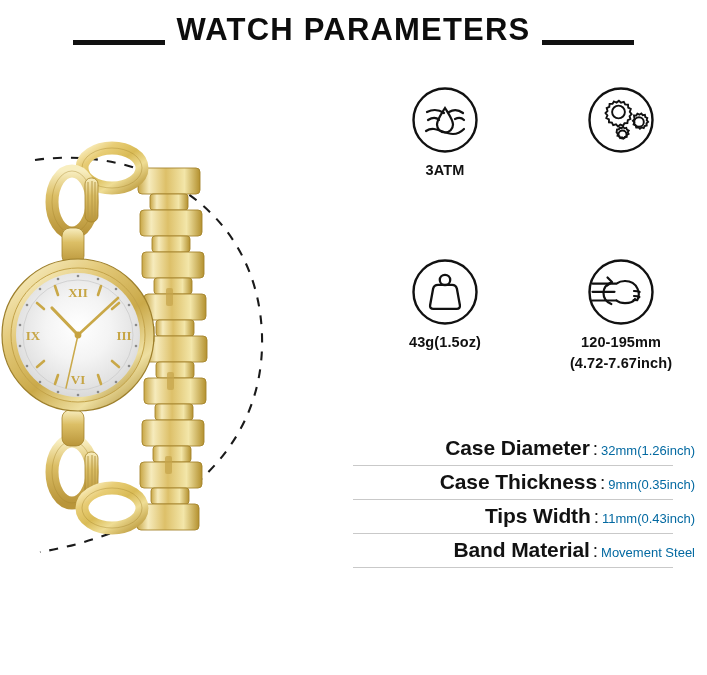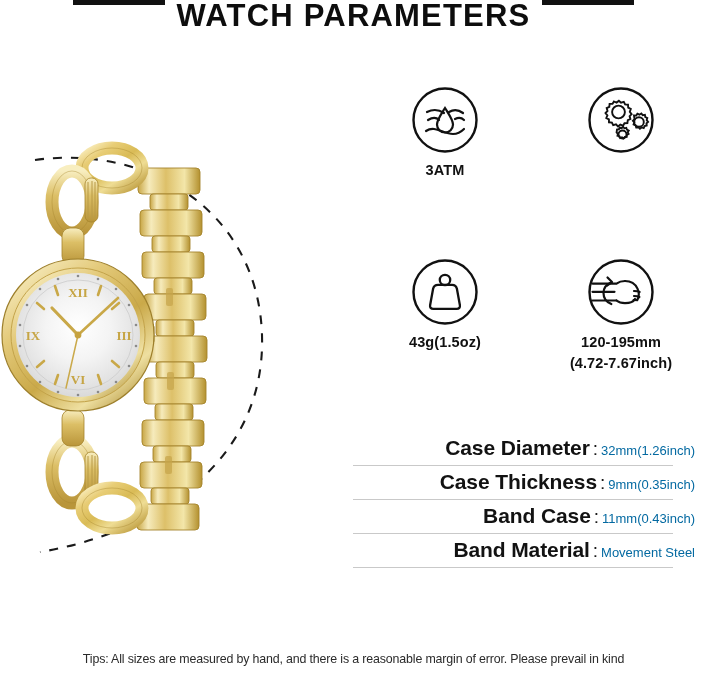--- a/index.html
+++ b/index.html
@@ -8,21 +8,21 @@
     background: #ffffff;
     font-family: "Liberation Sans", sans-serif;
     color: #111111;
     overflow: hidden;
   }
   #page { position: relative; width: 707px; height: 675px; }
 
   
   .title-bar {
     position: absolute; top: 0; left: 0; width: 707px; height: 45px;
-    display: flex; align-items: flex-start; justify-content: center; gap: 0;
+    display: flex; align-items: flex-end; justify-content: center; gap: 0;
   }
   .title-rule { height: 5px; background: #111111; flex: 0 0 auto; }
   .title-rule.left  { width: 92px; margin-right: 12px; }
   .title-rule.right { width: 92px; margin-left: 12px; }
   .title-text {
     font-size: 31px; font-weight: bold; letter-spacing: 1.2px;
     white-space: nowrap; line-height: 1; color: #0d0d0d;
   }
 
   
@@ -294,25 +294,24 @@
       <span class="spec-key">Case Diameter</span><span class="spec-colon">:</span><span class="spec-val">32mm(1.26inch)</span>
     </div>
     <div class="spec-line"></div>
 
     <div class="spec-row">
       <span class="spec-key">Case Thickness</span><span class="spec-colon">:</span><span class="spec-val">9mm(0.35inch)</span>
     </div>
     <div class="spec-line"></div>
 
     <div class="spec-row">
-      <span class="spec-key">Band Case</span><span class="spec-colon">:</span><span class="spec-val">11mm(0.43inch)</span>
+      <span class="spec-key">Tips Width</span><span class="spec-colon">:</span><span class="spec-val">11mm(0.43inch)</span>
     </div>
     <div class="spec-line"></div>
 
     <div class="spec-row">
       <span class="spec-key">Band Material</span><span class="spec-colon">:</span><span class="spec-val">Movement Steel</span>
     </div>
     <div class="spec-line"></div>
   </div>
 
-  <div class="footer">Tips: All sizes are measured by hand, and there is a reasonable margin of error. Please prevail in kind</div>
 
 </div>
 
 </body></html>

